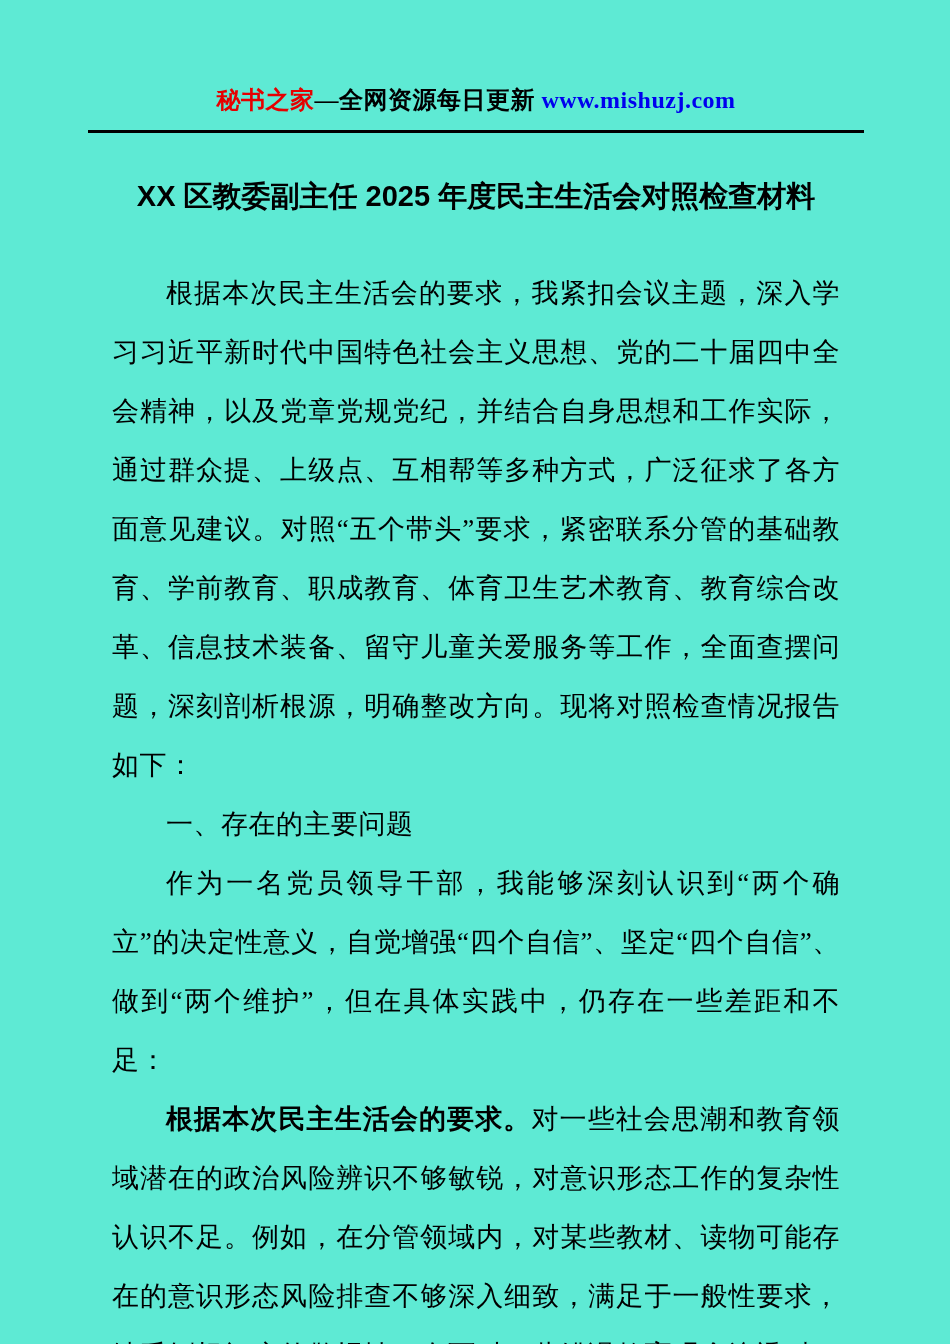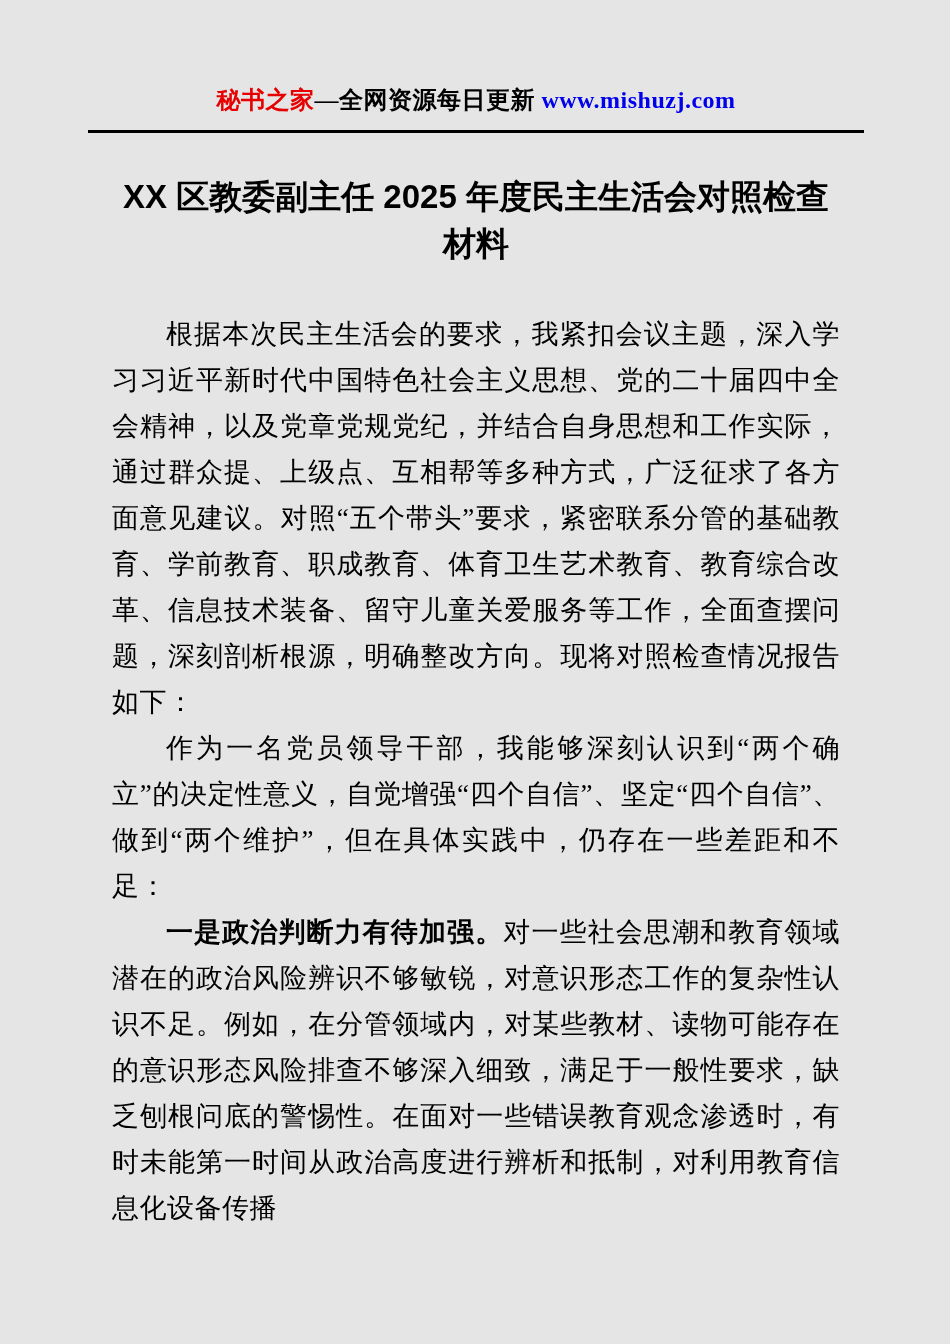--- a/index.html
+++ b/index.html
@@ -6,21 +6,21 @@
   html, body { background: #ffffff; }
   body {
     font-family: "Liberation Serif", "DejaVu Serif", serif;
     color: #000000;
   }
   .page {
     position: relative;
     width: 950px;
     height: 1344px;
     margin: 0 auto;
-    background: #e5e5e5;
+    background: #5eead4;
     padding: 84px 110px 0 112px;
     overflow: hidden;
   }
   .site-header {
     text-align: center;
     font-size: 24px;
     font-weight: 700;
     letter-spacing: 0.5px;
     white-space: nowrap;
     font-family: "Liberation Serif", "DejaVu Serif", serif;
@@ -29,32 +29,32 @@
   .tagline { color: #000000; }
   .url { color: #0000ee; text-decoration: none; cursor: pointer; }
   .rule {
     border: none;
     border-top: 3px solid #000000;
     margin: 14px -24px 0 -24px;
   }
   .doc-title {
     margin-top: 40px;
     text-align: center;
-    font-size: 33px;
+    font-size: 29px;
     font-weight: 700;
     line-height: 47px;
     color: #000000;
     font-family: "Liberation Sans", "DejaVu Sans", sans-serif;
   }
   .doc-body {
     margin-top: 44px;
   }
   .para {
     font-size: 27px;
-    line-height: 46px;
+    line-height: 59px;
     text-align: justify;
     text-indent: 2em;
     color: #000000;
     letter-spacing: 0.5px;
   }
   .bold { font-weight: 700; }
   .para.heading {
     font-family: "Liberation Sans", "DejaVu Sans", sans-serif;
   }
 </style>
@@ -68,21 +68,22 @@
   </div>
 
   <hr class="rule">
 
   <h1 class="doc-title">XX 区教委副主任 2025 年度民主生活会对照检查材料</h1>
 
   <div class="doc-body">
 
     <p class="para">根据本次民主生活会的要求，我紧扣会议主题，深入学习习近平新时代中国特色社会主义思想、党的二十届四中全会精神，以及党章党规党纪，并结合自身思想和工作实际，通过群众提、上级点、互相帮等多种方式，广泛征求了各方面意见建议。对照“五个带头”要求，紧密联系分管的基础教育、学前教育、职成教育、体育卫生艺术教育、教育综合改革、信息技术装备、留守儿童关爱服务等工作，全面查摆问题，深刻剖析根源，明确整改方向。现将对照检查情况报告如下：</p>
 
+    <p class="para">一、存在的主要问题</p>
 
 
     <p class="para">作为一名党员领导干部，我能够深刻认识到“两个确立”的决定性意义，自觉增强“四个自信”、坚定“四个自信”、做到“两个维护”，但在具体实践中，仍存在一些差距和不足：</p>
 
-    <p class="para"><span class="bold">一是政治判断力有待加强。</span><span>对一些社会思潮和教育领域潜在的政治风险辨识不够敏锐，对意识形态工作的复杂性认识不足。例如，在分管领域内，对某些教材、读物可能存在的意识形态风险排查不够深入细致，满足于一般性要求，缺乏刨根问底的警惕性。在面对一些错误教育观念渗透时，有时未能第一时间从政治高度进行辨析和抵制，对利用教育信息化设备传播</span></p>
+    <p class="para"><span class="bold">根据本次民主生活会的要求。</span><span>对一些社会思潮和教育领域潜在的政治风险辨识不够敏锐，对意识形态工作的复杂性认识不足。例如，在分管领域内，对某些教材、读物可能存在的意识形态风险排查不够深入细致，满足于一般性要求，缺乏刨根问底的警惕性。在面对一些错误教育观念渗透时，有时未能第一时间从政治高度进行辨析和抵制，对利用教育信息化设备传播</span></p>
 
   </div>
 
 </div>
 
 </body></html>

